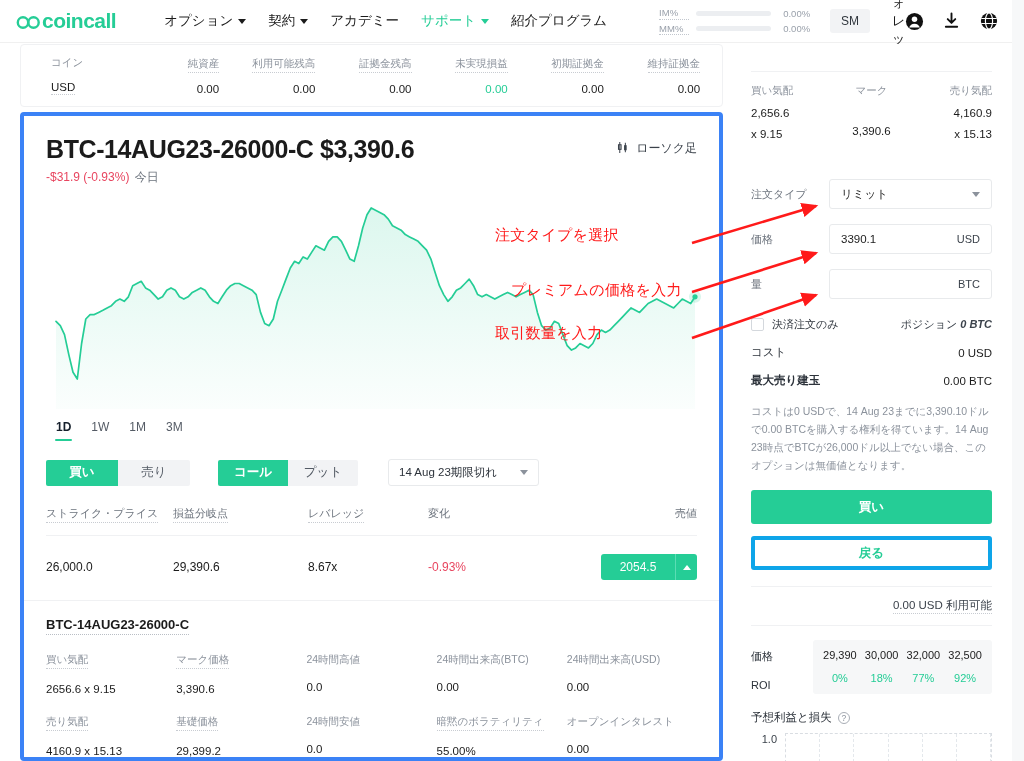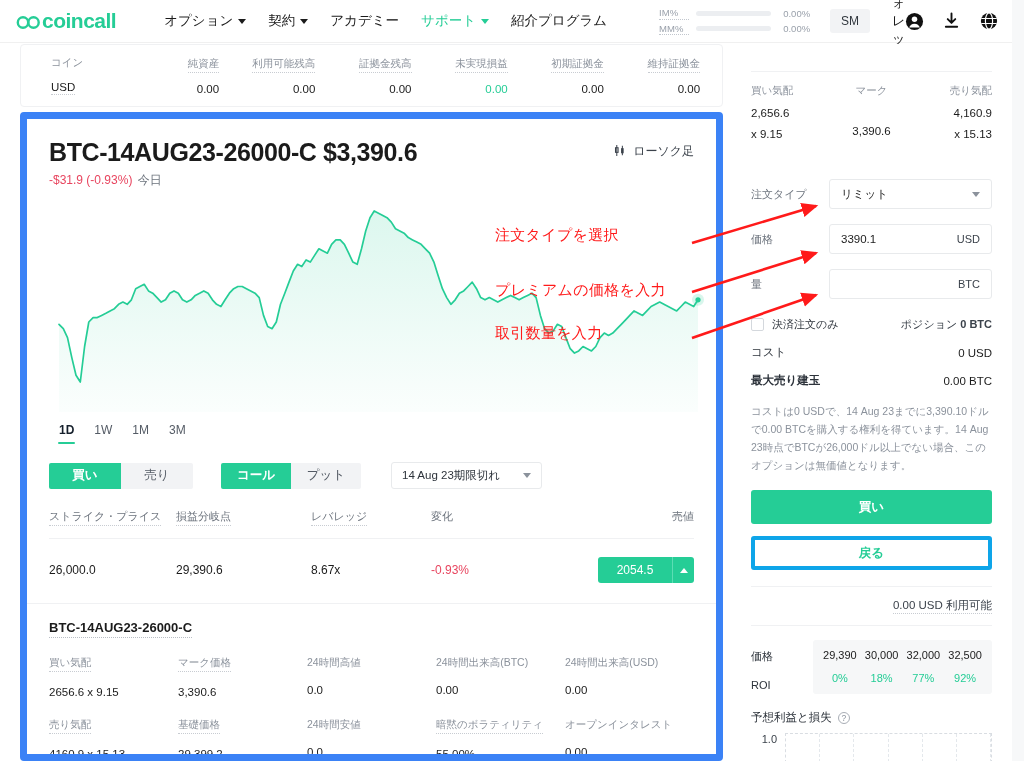--- a/index.html
+++ b/index.html
@@ -53,21 +53,21 @@
   .acct-col:not(.first) { align-items:flex-end; }
   .acct-h { font-size:10.5px; color:#8b929c; border-bottom:1px dotted #c8ccd2; padding-bottom:1px; }
   .acct-h.plain { border-bottom:none; }
   .acct-v { font-size:11.5px; color:#1b1b1b; }
   .acct-v.green { color:#25cd96; }
   .acct-v.u { border-bottom:1px dotted #c8ccd2; padding-bottom:1px; }
 
   
   .main {
     position:absolute; top:112px; left:20px; width:703px; height:649px;
-    background:#fff; border:7px solid #3b82f6; border-radius:4px; overflow:hidden;
+    background:#fff; border:4px solid #3b82f6; border-radius:4px; overflow:hidden;
   }
   .title-wrap { padding:19px 22px 0 22px; position:relative; }
   .title { font-size:25px; font-weight:700; letter-spacing:-0.4px; }
   .subtitle { font-size:12px; color:#e8455f; margin-top:5px; }
   .subtitle .today { color:#6d747e; margin-left:2px;}
   .candle-btn { position:absolute; right:22px; top:24px; font-size:12px; color:#3b424b; display:flex; align-items:center; gap:6px; cursor:pointer;}
 
   .chart-area { position:relative; width:703px; height:215px; margin-top:8px; }
 
   .ranges { display:flex; gap:0px; padding:0 0 0 26px; margin-top:8px; }
@@ -124,21 +124,21 @@
   .frow { display:flex; align-items:center; margin-top:15px; }
   .flabel { width:78px; font-size:11px; color:#6d747e; }
   .finput { flex:1; height:30px; border:1px solid #e8eaec; border-radius:3px; display:flex; align-items:center; justify-content:space-between; padding:0 11px; font-size:11.5px; background:#fff;}
   .finput .val { color:#1b1b1b; }
   .finput .unit { color:#3b424b; font-size:11px;}
 
   .checkrow { display:flex; align-items:center; margin-top:18px; }
   .cbox { width:13px; height:13px; border:1px solid #d4d8dd; border-radius:2px; background:#fff; }
   .cbox-l { font-size:11px; color:#2d333b; margin-left:8px; }
   .pos { margin-left:auto; font-size:11px; color:#3b424b; }
-  .pos b { font-weight:700; }
+  .pos b { font-weight:700;font-style:italic; }
 
   .kv { display:flex; align-items:center; margin-top:13px; font-size:11.5px; }
   .kv .k { color:#2d333b; }
   .kv .v { margin-left:auto; color:#1b1b1b; }
   .kv.bold .k { font-weight:600; }
 
   .note { margin-top:14px; font-size:10.5px; line-height:1.72; color:#8b929c; }
 
   .btn-buy { margin-top:16px; height:34px; background:#25cd96; border-radius:3px; color:#fff; font-size:12.5px; font-weight:700; display:flex; align-items:center; justify-content:center; cursor:pointer;}
   .btn-back { margin-top:12px; height:34px; background:#fff; border:4px solid #0ea5e9; border-radius:3px; color:#25cd96; font-size:12.5px; font-weight:700; display:flex; align-items:center; justify-content:center; cursor:pointer;}
@@ -538,16 +538,16 @@
       <marker id="ah" markerWidth="7" markerHeight="7" refX="5.5" refY="3.2" orient="auto">
         <path d="M0,0.4 L6.4,3.2 L0,6 z" fill="#ff1a1a"></path>
       </marker>
     </defs>
     <line x1="692" y1="243" x2="816" y2="206" stroke="#ff1a1a" stroke-width="2.6" marker-end="url(#ah)"></line>
     <line x1="692" y1="292" x2="816" y2="253" stroke="#ff1a1a" stroke-width="2.6" marker-end="url(#ah)"></line>
     <line x1="692" y1="338" x2="816" y2="295" stroke="#ff1a1a" stroke-width="2.6" marker-end="url(#ah)"></line>
   </svg>
 
   <div class="anno" style="left:495px; top:226px;">注文タイプを選択</div>
-  <div class="anno" style="left:495px; top:281px;">プレミアムの価格を入力</div>
+  <div class="anno" style="left:511px; top:281px;">プレミアムの価格を入力</div>
   <div class="anno" style="left:495px; top:324px;">取引数量を入力</div>
 
 </div>
 
 </body></html>

